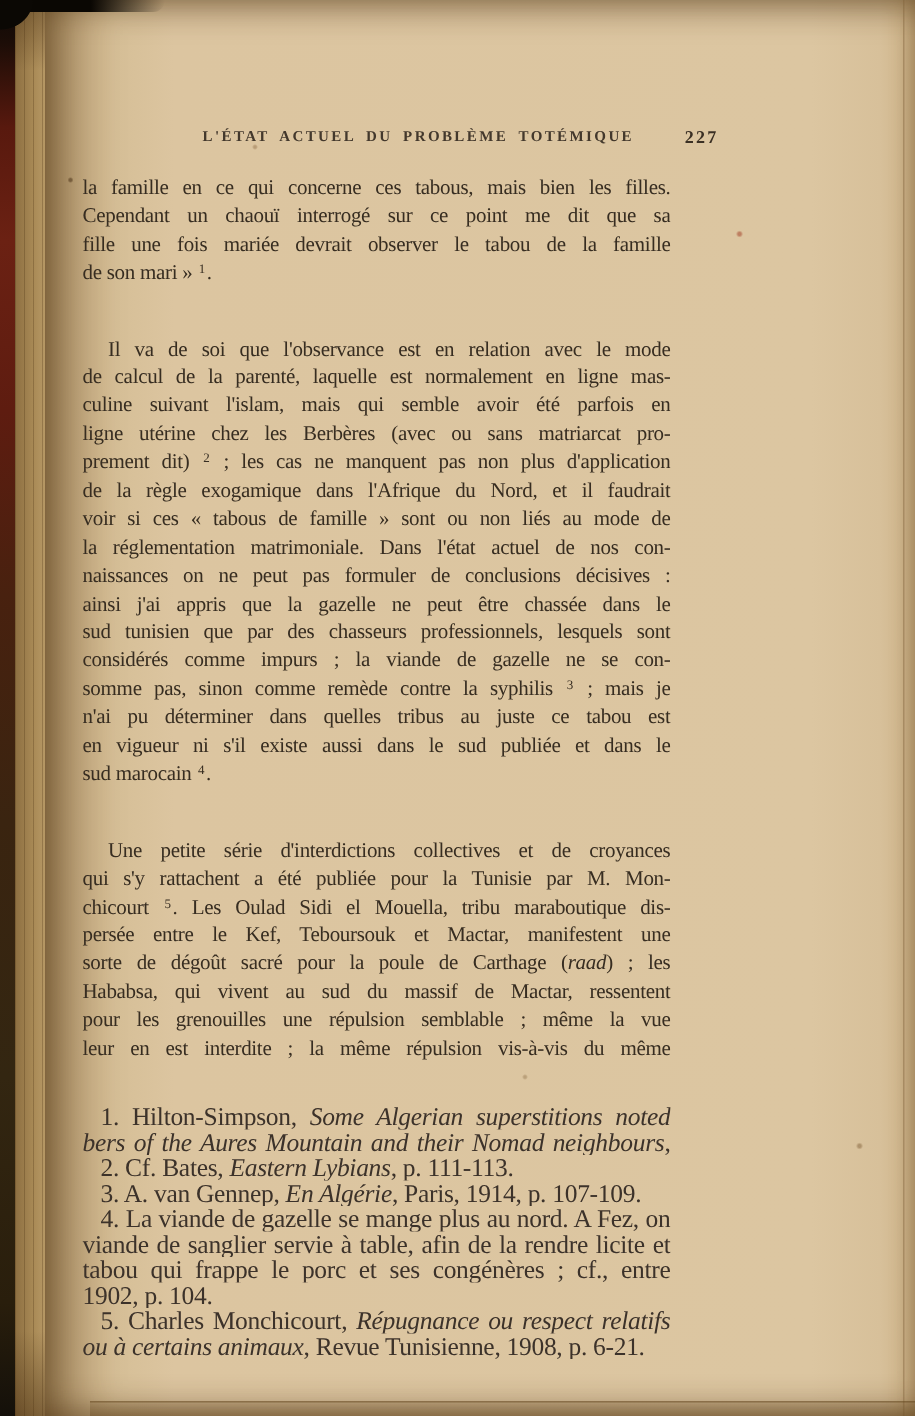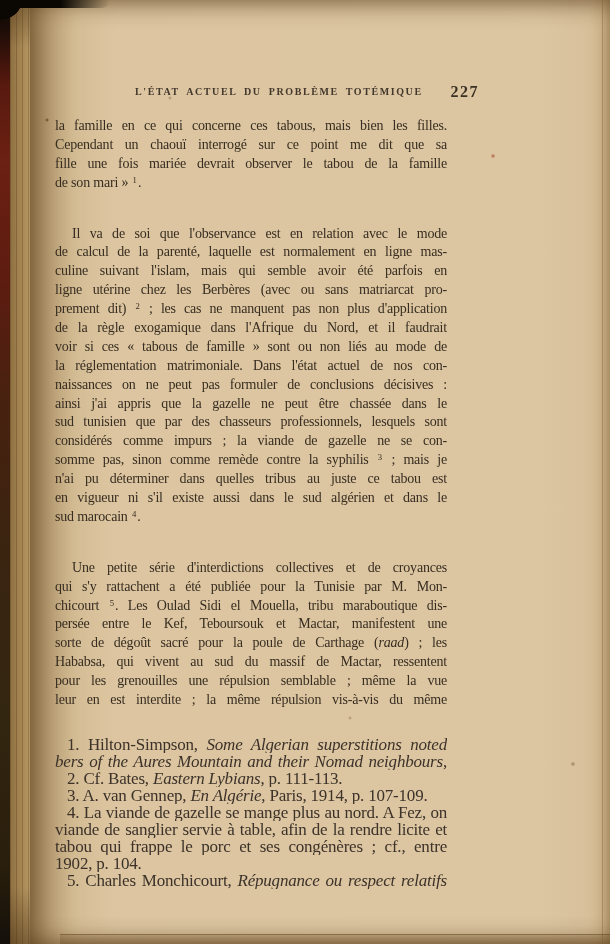--- a/index.html
+++ b/index.html
@@ -55,21 +55,21 @@
     background:linear-gradient(180deg,rgba(100,70,30,.18),rgba(100,70,30,.42));}
 
   
   .content{position:absolute;left:55px;top:84px;width:392px;z-index:6;
     color:#372d21;}
   .runhead{display:flex;justify-content:space-between;align-items:flex-end;
     width:424px;padding-left:80px;box-sizing:border-box;height:15px;
     line-height:15px;margin-bottom:18px;}
   .runtitle{font-size:10px;font-weight:bold;letter-spacing:1.6px;
     word-spacing:3px;color:#43382c;white-space:nowrap;}
-  .pagenum{font-size:16px;font-weight:bold;letter-spacing:1.5px;color:#3b3024;}
+  .pagenum{font-size:12px;font-weight:bold;letter-spacing:1.5px;color:#3b3024;}
 
   .body-text{font-size:14px;letter-spacing:-0.2px;}
   .body-text .tline{height:18.9px;line-height:18.9px;}
   .footnotes{margin-top:26px;font-size:17px;letter-spacing:-0.2px;color:#3c322a;}
   .footnotes .tline{height:17px;line-height:17px;}
 
   .tline{text-align:justify;text-align-last:justify;overflow:hidden;
     white-space:normal;}
   .tline.end{text-align-last:left;}
   .body-text .tline.ind{text-indent:17px;margin-top:32px;}
@@ -108,36 +108,37 @@
         <div class="tline"><span>prement dit) </span><span class="sup">2</span><span> ; les cas ne manquent pas non plus d'application</span></div>
         <div class="tline"><span>de la règle exogamique dans l'Afrique du Nord, et il faudrait</span></div>
         <div class="tline"><span>voir si ces « tabous de famille » sont ou non liés au mode de</span></div>
         <div class="tline"><span>la réglementation matrimoniale. Dans l'état actuel de nos con-</span></div>
         <div class="tline"><span>naissances on ne peut pas formuler de conclusions décisives :</span></div>
         <div class="tline"><span>ainsi j'ai appris que la gazelle ne peut être chassée dans le</span></div>
         <div class="tline"><span>sud tunisien que par des chasseurs professionnels, lesquels sont</span></div>
         <div class="tline"><span>considérés comme impurs ; la viande de gazelle ne se con-</span></div>
         <div class="tline"><span>somme pas, sinon comme remède contre la syphilis </span><span class="sup">3</span><span> ; mais je</span></div>
         <div class="tline"><span>n'ai pu déterminer dans quelles tribus au juste ce tabou est</span></div>
-        <div class="tline"><span>en vigueur ni s'il existe aussi dans le sud algérien et dans le</span></div>
+        <div class="tline"><span>en vigueur ni s'il existe aussi dans le sud publiée et dans le</span></div>
         <div class="tline end"><span>sud marocain </span><span class="sup">4</span><span>.</span></div>
         <div class="tline ind"><span>Une petite série d'interdictions collectives et de croyances</span></div>
         <div class="tline"><span>qui s'y rattachent a été publiée pour la Tunisie par M. Mon-</span></div>
         <div class="tline"><span>chicourt </span><span class="sup">5</span><span>. Les Oulad Sidi el Mouella, tribu maraboutique dis-</span></div>
         <div class="tline"><span>persée entre le Kef, Teboursouk et Mactar, manifestent une</span></div>
         <div class="tline"><span>sorte de dégoût sacré pour la poule de Carthage (</span><span class="it">raad</span><span>) ; les</span></div>
         <div class="tline"><span>Hababsa, qui vivent au sud du massif de Mactar, ressentent</span></div>
         <div class="tline"><span>pour les grenouilles une répulsion semblable ; même la vue</span></div>
         <div class="tline"><span>leur en est interdite ; la même répulsion vis-à-vis du même</span></div>
       </div>
     <div class="footnotes">
         <div class="tline ind"><span>1. Hilton-Simpson, </span><span class="it">Some Algerian superstitions noted among the Shawia Ber-</span></div>
         <div class="tline"><span class="it">bers of the Aures Mountain and their Nomad neighbours</span><span>, Folk-Lore, 1915, p. 241.</span></div>
         <div class="tline end ind"><span>2. Cf. Bates, </span><span class="it">Eastern Lybians</span><span>, p. 111-113.</span></div>
         <div class="tline end ind"><span>3. A. van Gennep, </span><span class="it">En Algérie</span><span>, Paris, 1914, p. 107-109.</span></div>
         <div class="tline ind"><span>4. La viande de gazelle se mange plus au nord. A Fez, on nomme </span><span class="it">gazelle</span><span> la</span></div>
         <div class="tline"><span>viande de sanglier servie à table, afin de la rendre licite et de la soustraire au</span></div>
         <div class="tline"><span>tabou qui frappe le porc et ses congénères ; cf., entre autres, Mouliéras, </span><span class="it">Fez</span><span>,</span></div>
         <div class="tline end"><span>1902, p. 104.</span></div>
         <div class="tline ind"><span>5. Charles Monchicourt, </span><span class="it">Répugnance ou respect relatifs à certaines paroles</span></div>
+        <div class="tline end"><span class="it">ou à certains animaux</span><span>, Revue Tunisienne, 1908, p. 6-21.</span></div>
       </div>
   </div>
 </div>
 
 </body></html>

